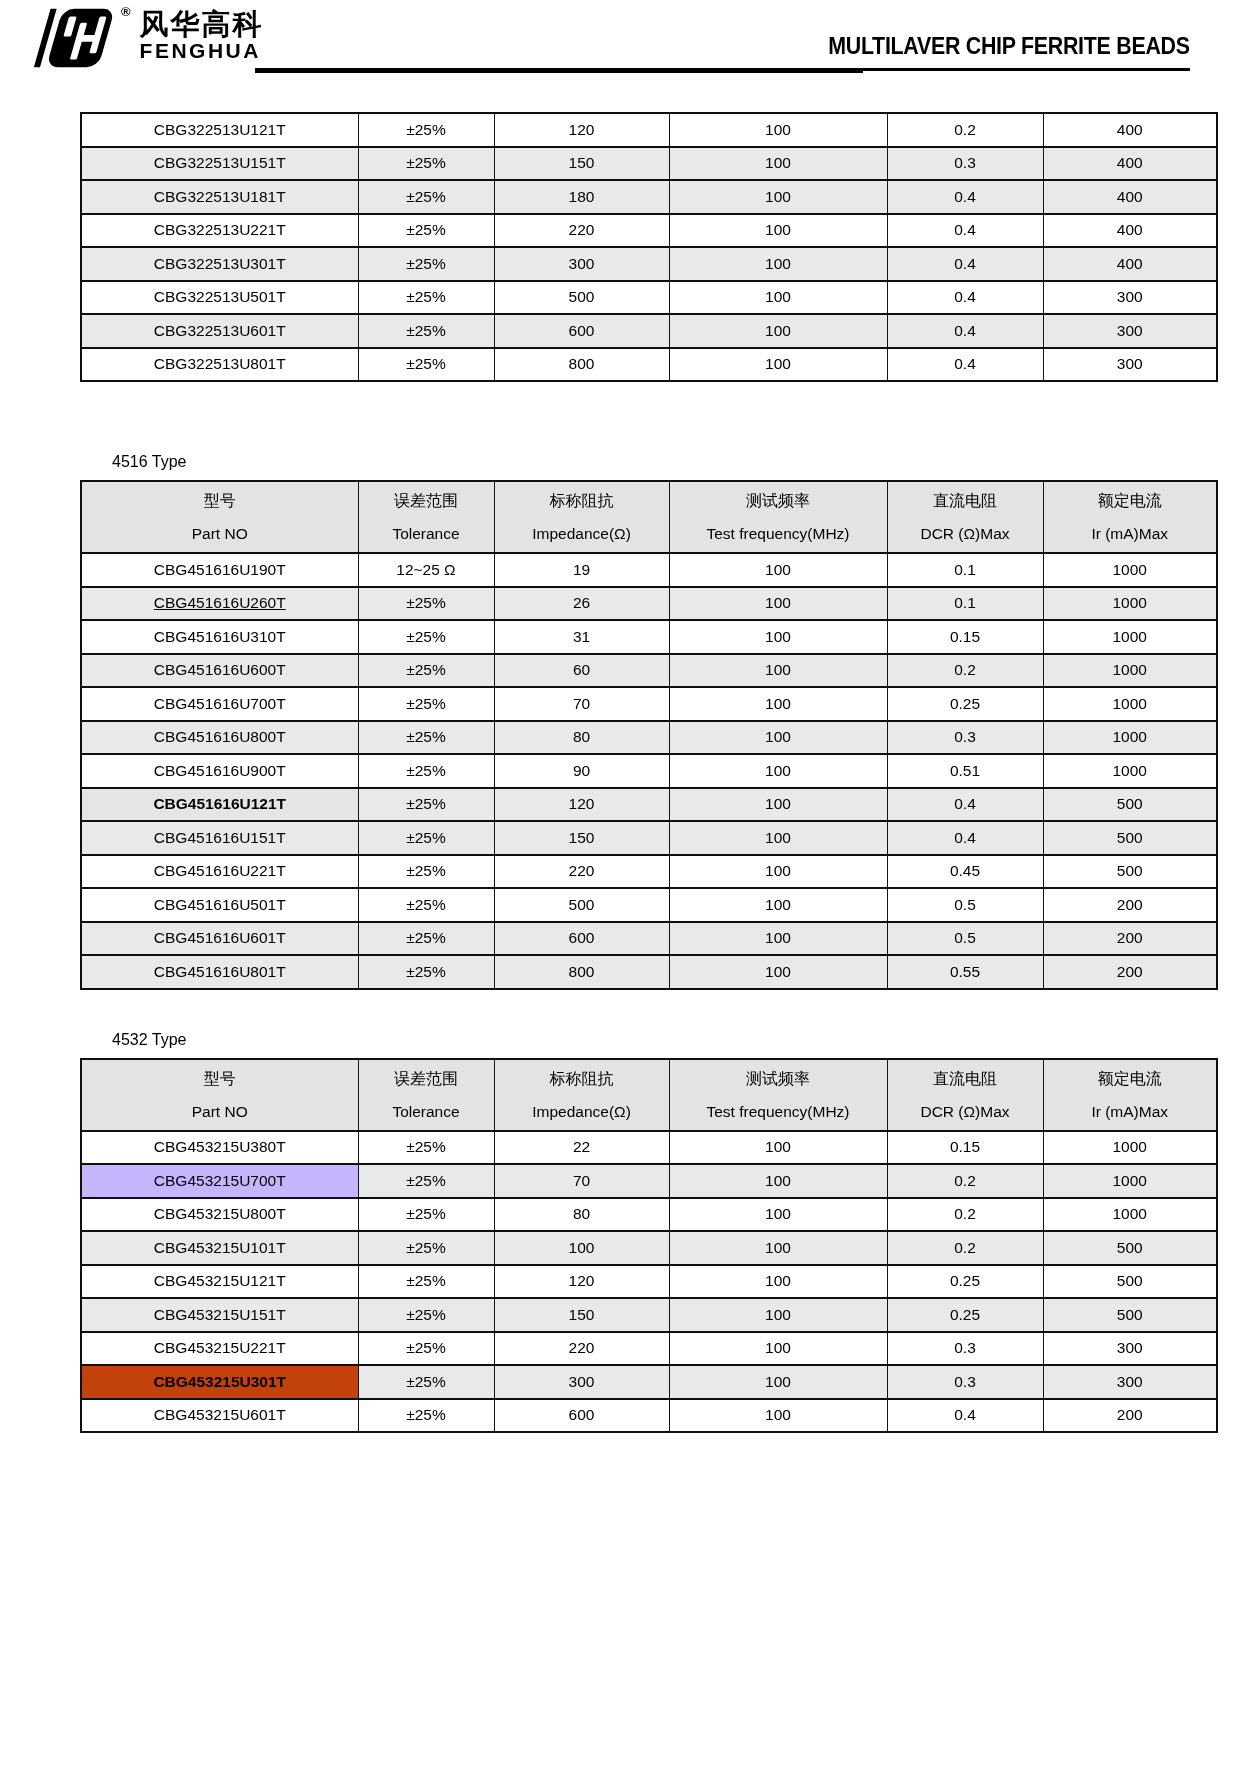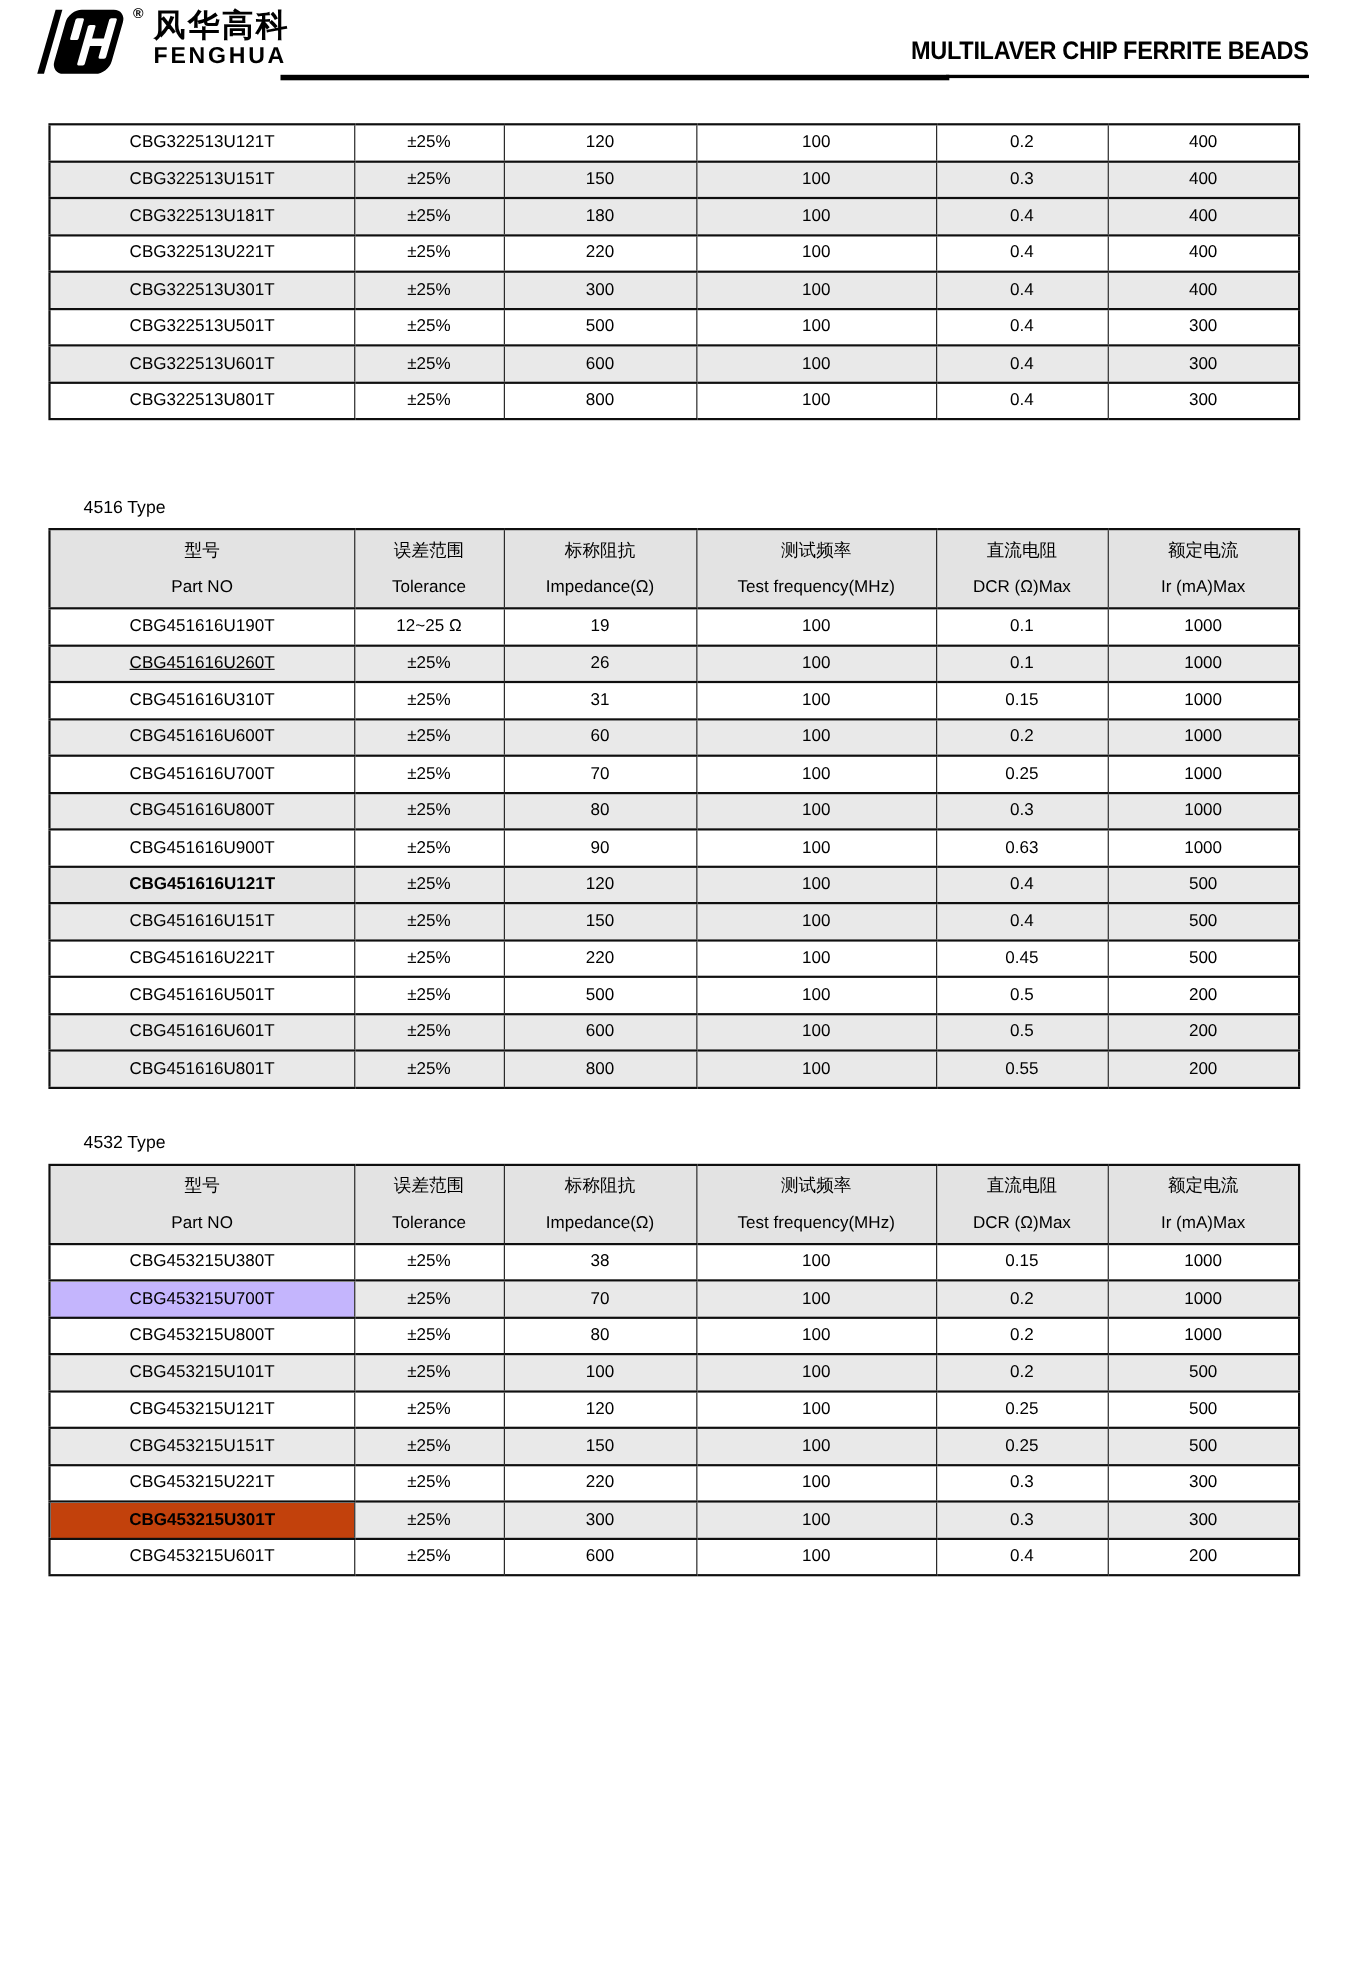--- a/index.html
+++ b/index.html
@@ -20,21 +20,21 @@
   .brand-en { font-size:21px; font-weight:bold; letter-spacing:2.5px; line-height:1.1; white-space:nowrap; }
   .page-title {
     position:absolute; right:47px; top:33px;
     font-size:23px; font-weight:bold; letter-spacing:-0.3px; white-space:nowrap;
     transform:scaleX(0.93); transform-origin:right center;
   }
   .rule-thick { position:absolute; left:255px; top:68px; width:608px; height:5px; background:#000; }
   .rule-thin  { position:absolute; left:860px; top:68px; width:330px; height:2.5px; background:#000; }
 
   
-  .content { margin-left:44px; width:1136px; }
+  .content { margin-left:80px; width:1136px; }
 
   table.spec {
     border-collapse:collapse; table-layout:fixed; width:1136px;
     border:2.5px solid #0f0f0f;
   }
   table.spec th, table.spec td {
     border-left:1.3px solid #151515; border-right:1.3px solid #151515;
     border-top:2px solid #0f0f0f; border-bottom:2px solid #0f0f0f;
     text-align:center; vertical-align:middle; padding:0;
     font-size:15.5px; font-weight:normal; overflow:hidden; white-space:nowrap;
@@ -243,21 +243,21 @@
             <td style="background: rgb(233, 233, 233);">80</td>
             <td style="background: rgb(233, 233, 233);">100</td>
             <td style="background: rgb(233, 233, 233);">0.3</td>
             <td style="background: rgb(233, 233, 233);">1000</td>
           </tr>
           <tr>
             <td>CBG451616U900T</td>
             <td>±25%</td>
             <td>90</td>
             <td>100</td>
-            <td>0.63</td>
+            <td>0.51</td>
             <td>1000</td>
           </tr>
           <tr>
             <td style="background: #e5e5e5; font-weight: bold;">CBG451616U121T</td>
             <td style="background: rgb(233, 233, 233);">±25%</td>
             <td style="background: rgb(233, 233, 233);">120</td>
             <td style="background: rgb(233, 233, 233);">100</td>
             <td style="background: rgb(233, 233, 233);">0.4</td>
             <td style="background: rgb(233, 233, 233);">500</td>
           </tr>
@@ -343,21 +343,21 @@
             <th style="background: rgb(227, 227, 227);">
               <div class="hdr-cn">额定电流</div>
               <div class="hdr-en">Ir (mA)Max</div>
             </th>
           </tr>
         </thead>
         <tbody>
           <tr>
             <td>CBG453215U380T</td>
             <td>±25%</td>
-            <td>38</td>
+            <td>22</td>
             <td>100</td>
             <td>0.15</td>
             <td>1000</td>
           </tr>
           <tr>
             <td style="background: #c4b5fd;">CBG453215U700T</td>
             <td style="background: rgb(233, 233, 233);">±25%</td>
             <td style="background: rgb(233, 233, 233);">70</td>
             <td style="background: rgb(233, 233, 233);">100</td>
             <td style="background: rgb(233, 233, 233);">0.2</td>

